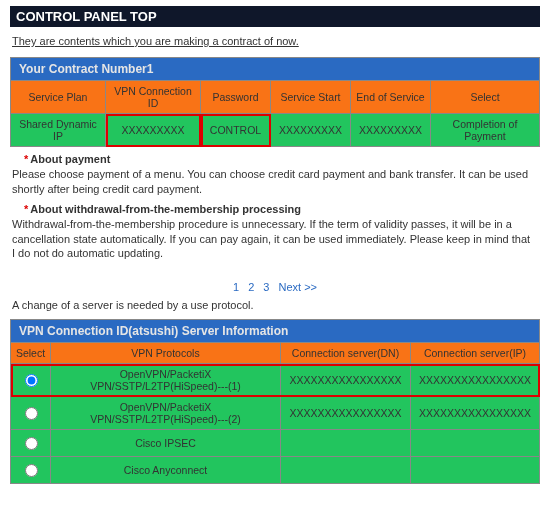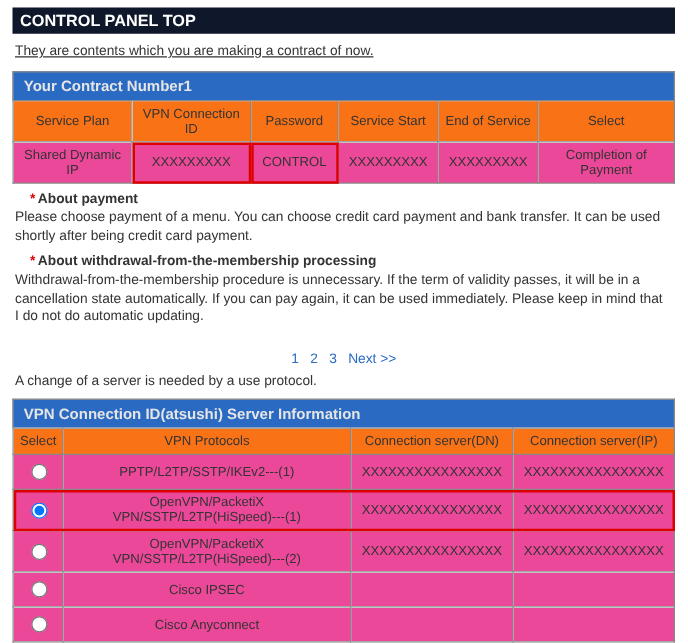--- a/index.html
+++ b/index.html
@@ -32,21 +32,21 @@
   }
   table.data {
     border-collapse: collapse;
     width: 100%;
     table-layout: fixed;
   }
   table.data th, table.data td {
     border: 1px solid #888;
     padding: 4px 4px;
     text-align: center;
-    background: #ec4899;
+    background: #22c55e;
     font-size: 10.5px;
     overflow: hidden;
   }
   table.data th { background: #f97316; font-weight: normal; }
   .red-box { outline: 2px solid #d00; outline-offset: -2px; }
   .star { color: #d00; font-weight: bold; margin-right: 2px; }
   .note-head { font-weight: bold; margin: 6px 2px 2px 14px; font-size: 11px; }
   .note-body { margin: 0 4px 6px 2px; line-height: 1.35; }
   .pager { text-align: center; margin: 20px 0 6px 0; color: #2a6ac2; font-size: 11px; }
   .pager span { margin: 0 3px; cursor: pointer; }
@@ -124,26 +124,20 @@
     </colgroup>
   <tbody>
       <tr>
     <th>Select</th>
     <th>VPN Protocols</th>
     <th>Connection server(DN)</th>
     <th>Connection server(IP)</th>
   </tr>
   </tbody>
     <tbody id="server-rows">
-      <tr>
-        <td><input type="radio" name="srv" style=""></td>
-        <td>PPTP/L2TP/SSTP/IKEv2---(1)</td>
-        <td>XXXXXXXXXXXXXXXX</td>
-        <td>XXXXXXXXXXXXXXXX</td>
-      </tr>
       <tr class="red-box">
         <td><input type="radio" name="srv" checked="" style=""></td>
         <td>OpenVPN/PacketiX VPN/SSTP/L2TP(HiSpeed)---(1)</td>
         <td>XXXXXXXXXXXXXXXX</td>
         <td>XXXXXXXXXXXXXXXX</td>
       </tr>
       <tr>
         <td><input type="radio" name="srv" style=""></td>
         <td>OpenVPN/PacketiX VPN/SSTP/L2TP(HiSpeed)---(2)</td>
         <td>XXXXXXXXXXXXXXXX</td>

